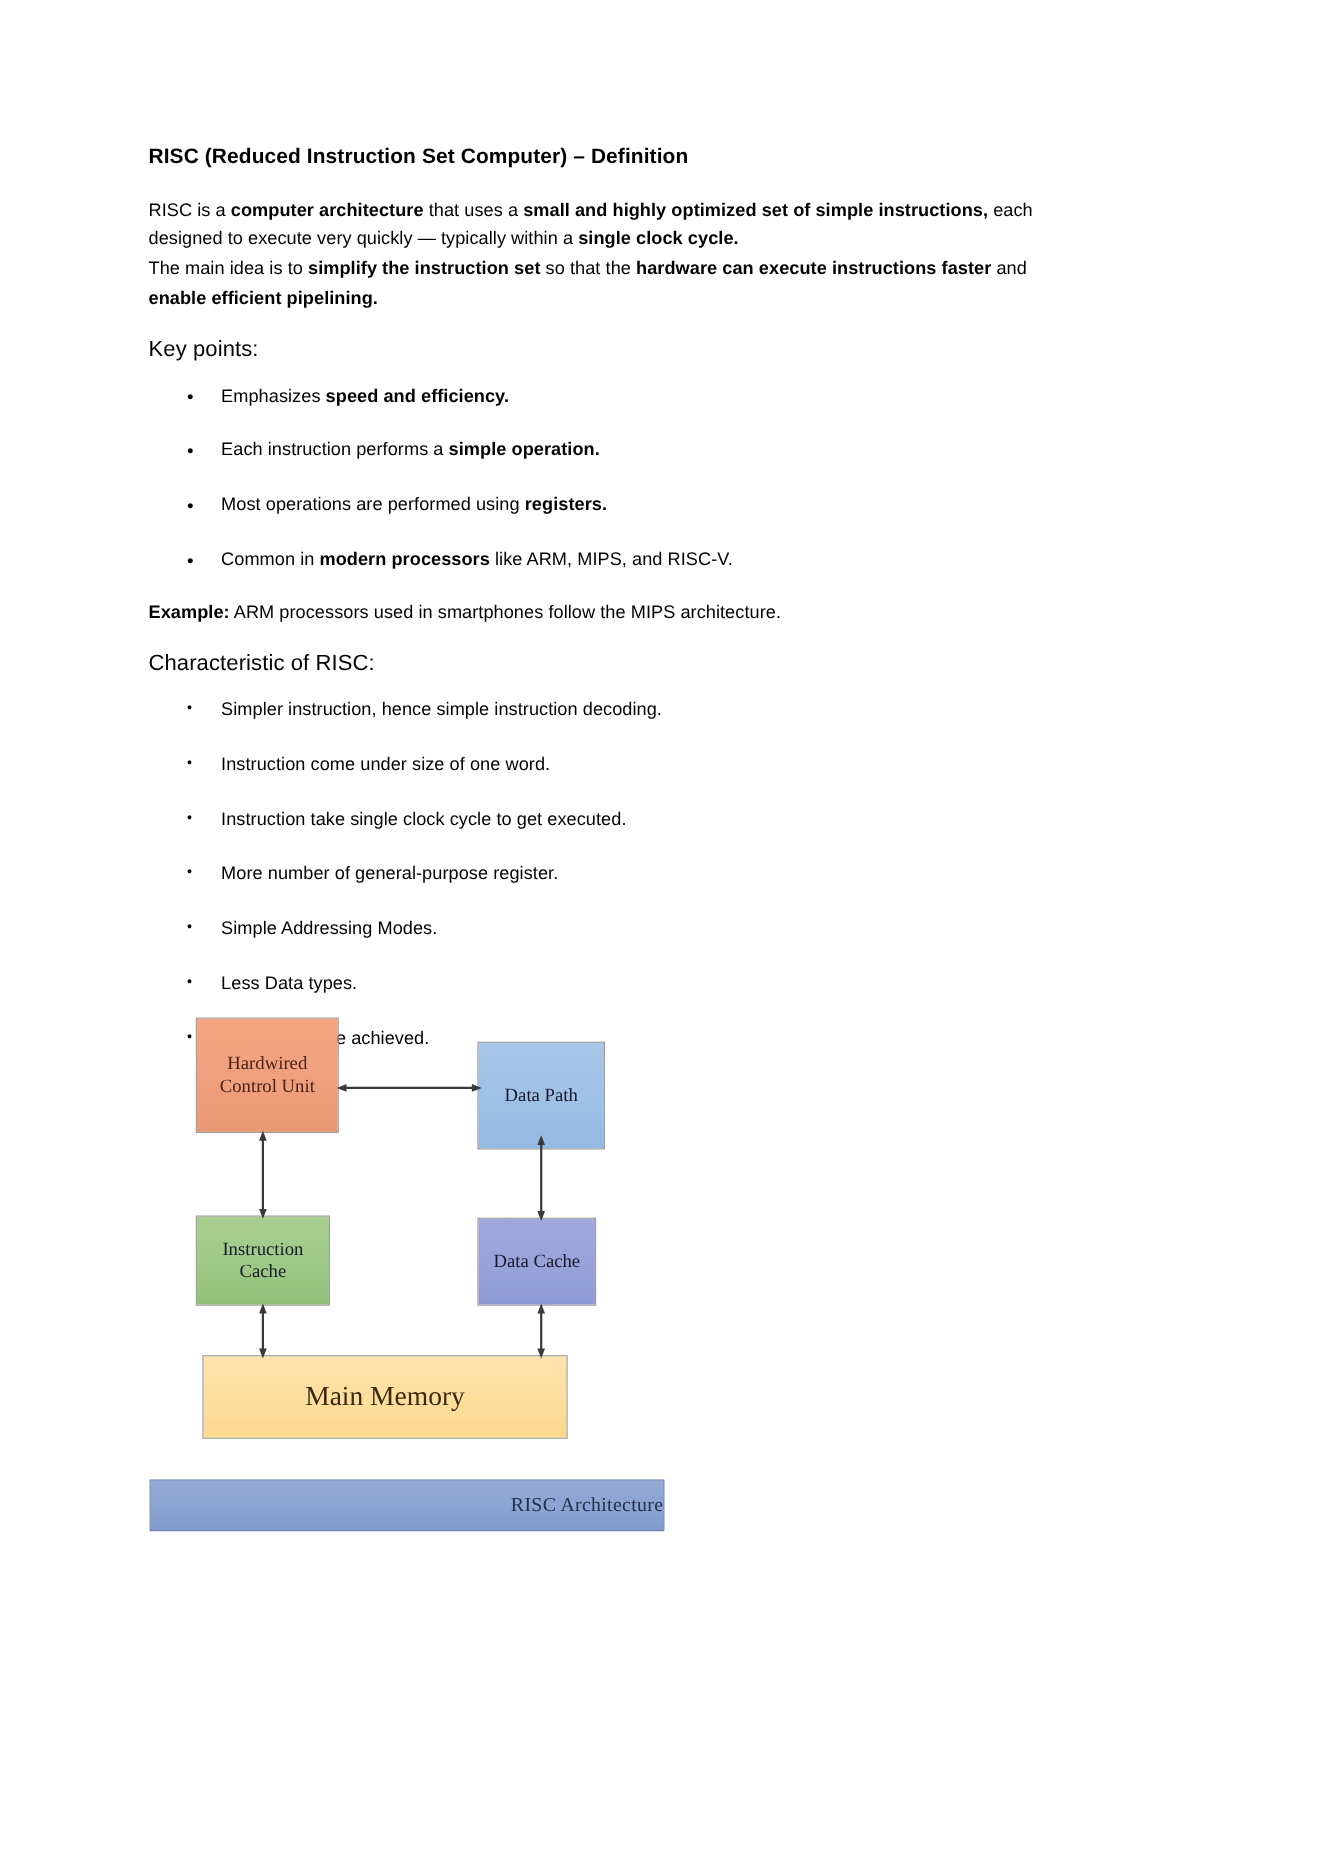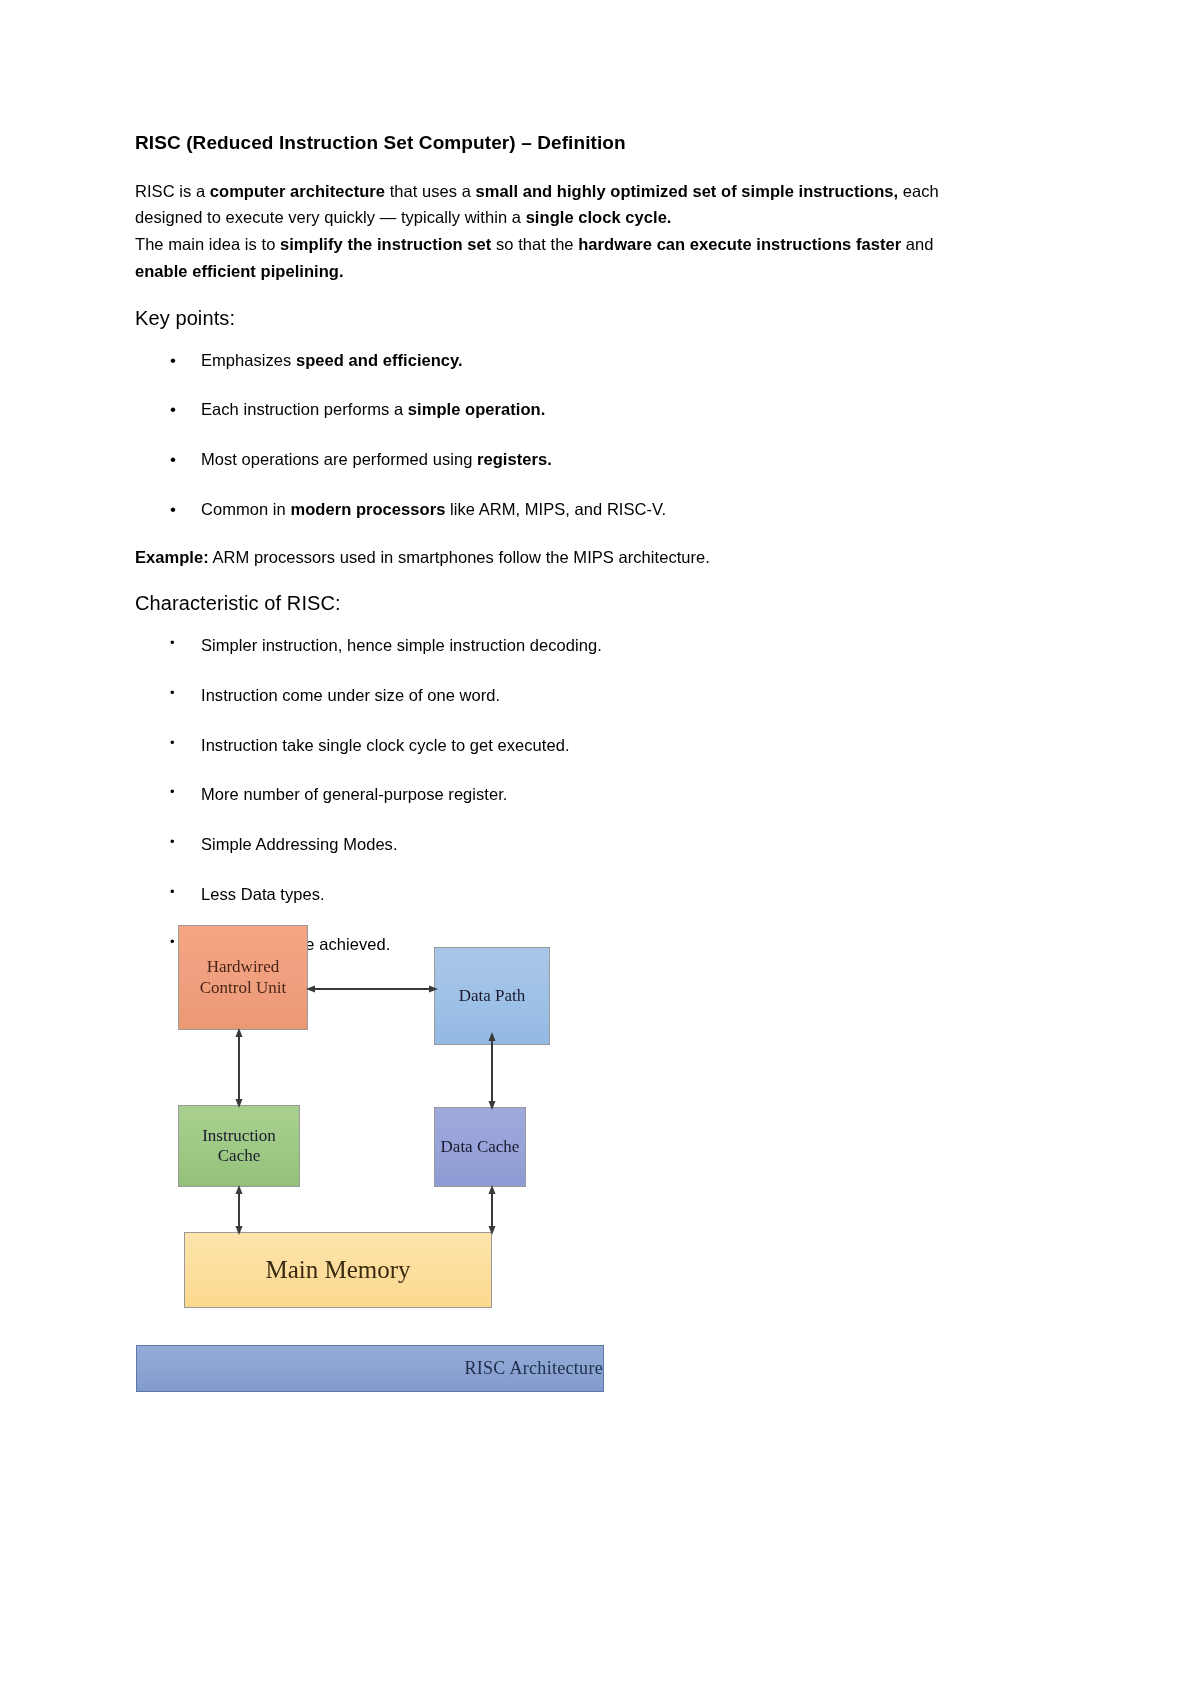--- a/index.html
+++ b/index.html
@@ -112,26 +112,26 @@
     width: 116px; height: 98px;
     background: linear-gradient(180deg,#a9c7e8 0%,#9dc0e6 60%,#93b8e2 100%);
   }
   #box-icache {
     left: 0px; top: 180px;
     width: 122px; height: 82px;
     background: linear-gradient(180deg,#a9cf8f 0%,#9dc884 60%,#93c079 100%);
   }
   #box-dcache {
     left: 256px; top: 182px;
-    width: 92px; height: 80px;
+    width: 108px; height: 80px;
     background: linear-gradient(180deg,#9fa9dd 0%,#97a2d9 60%,#8e9ad4 100%);
   }
   #box-mainmem {
     left: 6px; top: 307px;
-    width: 308px; height: 76px;
+    width: 332px; height: 76px;
     background: linear-gradient(180deg,#fde4ad 0%,#fcdf9f 45%,#fbd98e 100%);
     font-size: 25px;
     font-weight: normal;
     color: #3a2a10;
   }
   .arrow {
     position: absolute;
     background: transparent;
   }
   .arrow svg { display: block; overflow: visible; }

